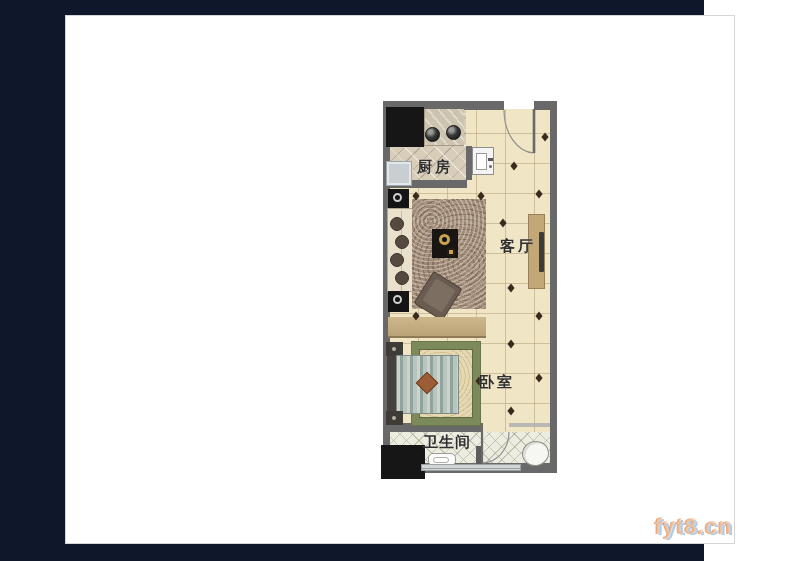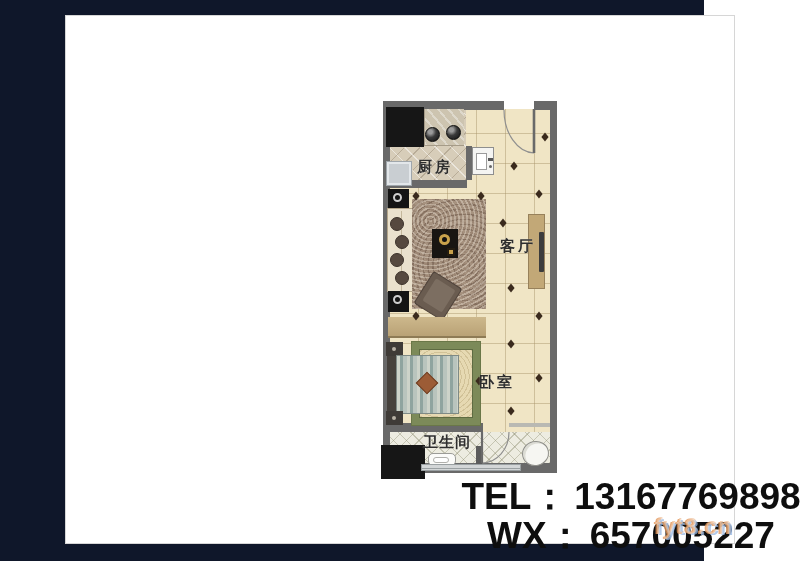--- a/index.html
+++ b/index.html
@@ -260,24 +260,16 @@
           <path d="M131,60.5 L134.6,65 L131,69.5 L127.4,65 Z"></path>
         </g>
       </svg>
 
       <div class="room-label label-kitchen">厨房</div>
       <div class="room-label label-living">客厅</div>
       <div class="room-label label-bedroom">卧室</div>
       <div class="room-label label-bathroom">卫生间</div>
     </div>
 
-    <div class="contact">
-      <span class="row">
-        <span class="lbl">TEL：</span><span>13167769898</span>
-      </span>
-      <span class="row">
-        <span class="lbl">WX：</span><span>657005227</span>
-      </span>
-    </div>
   </div>
 
   <div class="watermark">fyt8.cn</div>
 </div>
 
 </body></html>

